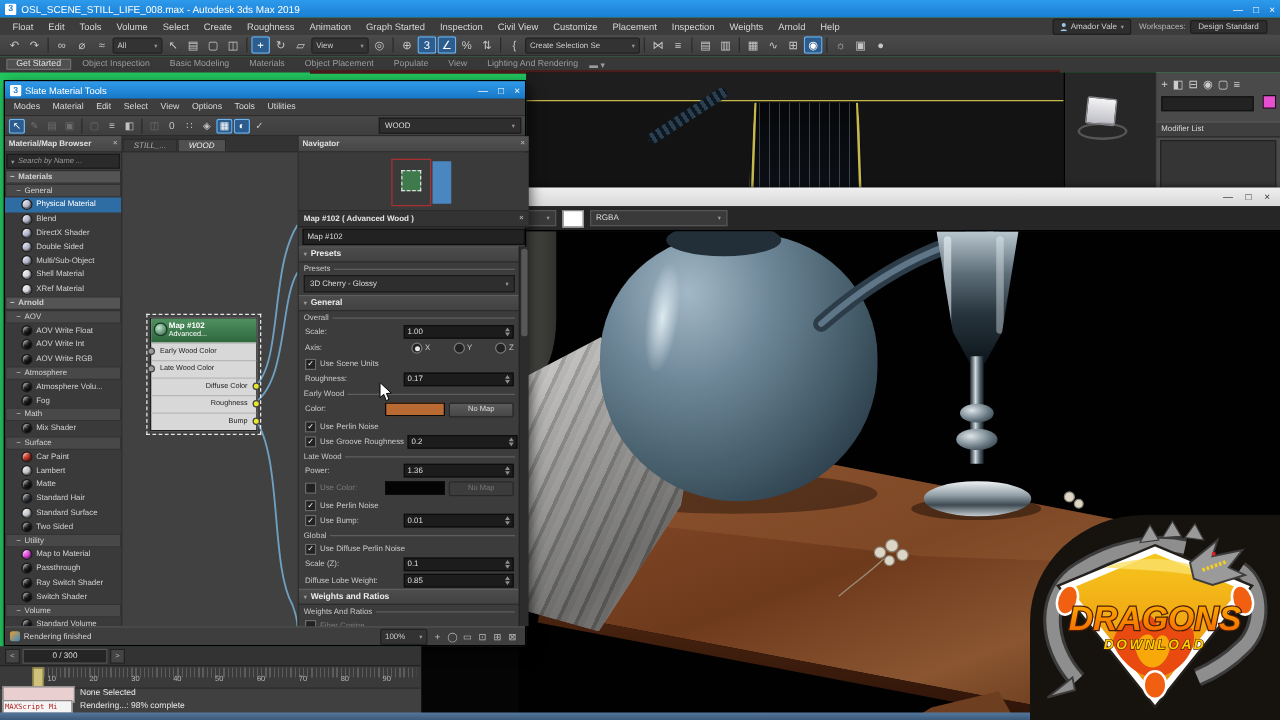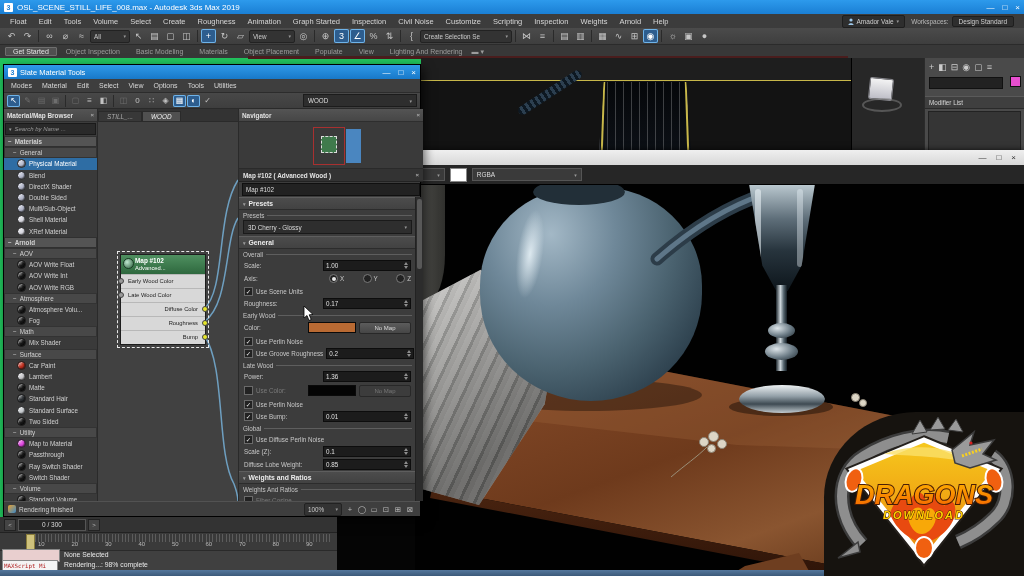--- a/index.html
+++ b/index.html
@@ -209,23 +209,23 @@
         <span class="menu-item">Float</span>
         <span class="menu-item">Edit</span>
         <span class="menu-item">Tools</span>
         <span class="menu-item">Volume</span>
         <span class="menu-item">Select</span>
         <span class="menu-item">Create</span>
         <span class="menu-item">Roughness</span>
         <span class="menu-item">Animation</span>
         <span class="menu-item">Graph Started</span>
         <span class="menu-item">Inspection</span>
-        <span class="menu-item">Civil Noise</span>
+        <span class="menu-item">Civil View</span>
         <span class="menu-item">Customize</span>
-        <span class="menu-item">Scripting</span>
+        <span class="menu-item">Placement</span>
         <span class="menu-item">Inspection</span>
         <span class="menu-item">Weights</span>
         <span class="menu-item">Arnold</span>
         <span class="menu-item">Help</span>
       </span>
     <span class="userbox">
       <svg width="6" height="7" viewBox="0 0 6 7">
           <circle cx="3" cy="2" r="1.6" fill="#9ec8ea"></circle>
           <path d="M0.4,7 C0.4,4.8 5.6,4.8 5.6,7 Z" fill="#9ec8ea"></path>
         </svg>

